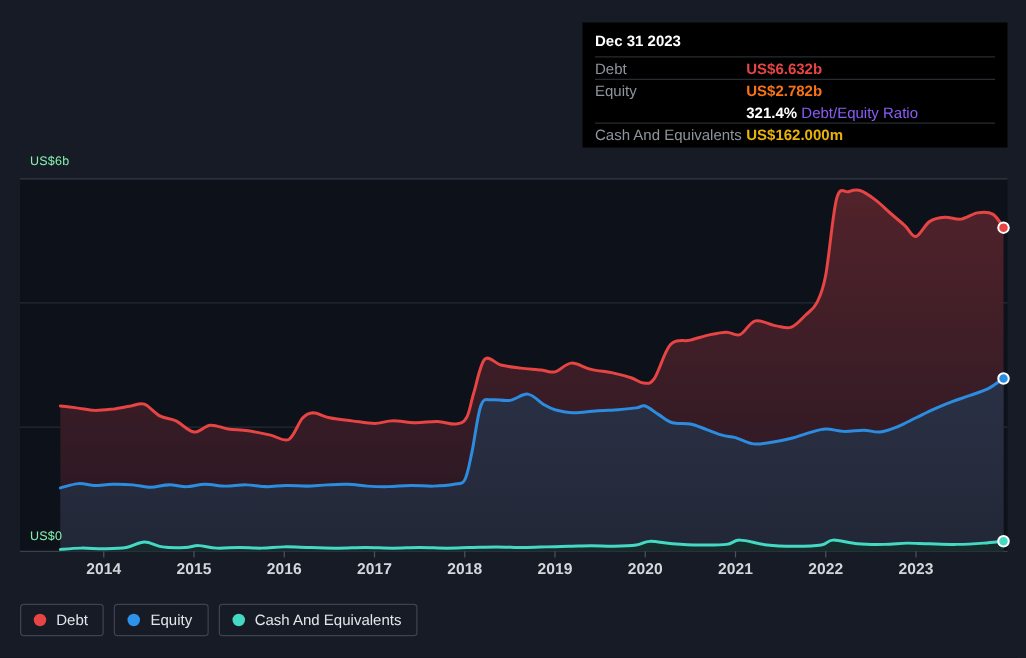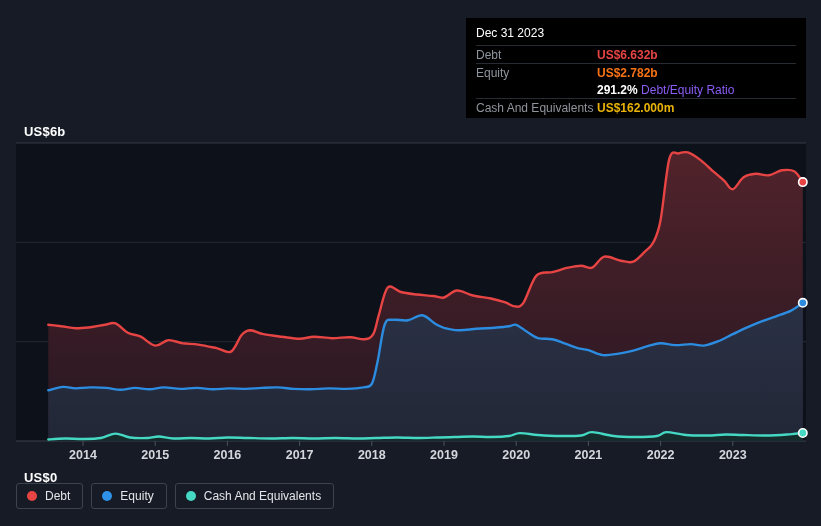--- a/index.html
+++ b/index.html
@@ -4,34 +4,34 @@
 <style>
   html,body{margin:0;padding:0;background:#161b26;}
   .stage{
     position:relative;width:821px;height:526px;overflow:hidden;
     background:#161b26;
     font-family:"Liberation Sans", sans-serif;
     -webkit-font-smoothing:antialiased;
   }
   .stage svg{position:absolute;left:0;top:0;display:block;}
   .y-label{
-    position:absolute;left:24px;color:#ffffff;font-size:13px;font-weight:bold;
+    position:absolute;left:24px;color:#86efac;font-size:10px;font-weight:normal;
     letter-spacing:.2px;
   }
   .y-label.top{top:124px;}
-  .y-label.bottom{top:424px;margin-top:46px;}
+  .y-label.bottom{top:424px;}
 
   
   .tooltip{
     position:absolute;left:466px;top:18px;width:340px;height:100px;
     background:#000000;box-sizing:border-box;padding:5px 10px 4px 10px;
     font-size:12px;
   }
   .tt-title{
-    color:#ffffff;font-weight:normal;padding:3px 0 5px 0;
+    color:#ffffff;font-weight:bold;padding:3px 0 5px 0;
     border-bottom:1px solid #272c33;
   }
   .tt-row{display:flex;align-items:center;height:17px;border-bottom:1px solid #272c33;}
   .tt-row.no-line{border-bottom:none;}
   .tt-row:last-child{border-bottom:none;}
   .tt-label{width:121px;flex:0 0 121px;color:#8f959d;}
   .tt-value{font-weight:bold;color:#ffffff;}
   .tt-ratio-rest{color:#8b5cf6;font-weight:normal;}
 
   
@@ -108,21 +108,21 @@
       <span class="tt-label">Debt</span>
       <span class="tt-value" style="color: rgb(231, 68, 68);">US$6.632b</span>
     </div>
     <div class="tt-row no-line">
       <span class="tt-label">Equity</span>
       <span class="tt-value" style="color: #f97316;">US$2.782b</span>
     </div>
     <div class="tt-row">
       <span class="tt-label"></span>
       <span class="tt-value">
-        <span>291.2%</span>
+        <span>321.4%</span>
         <span class="tt-ratio-rest">Debt/Equity Ratio</span>
       </span>
     </div>
     <div class="tt-row">
       <span class="tt-label">Cash And Equivalents</span>
       <span class="tt-value" style="color: #eab308;">US$162.000m</span>
     </div>
   </div>
 
   <div class="legend">

